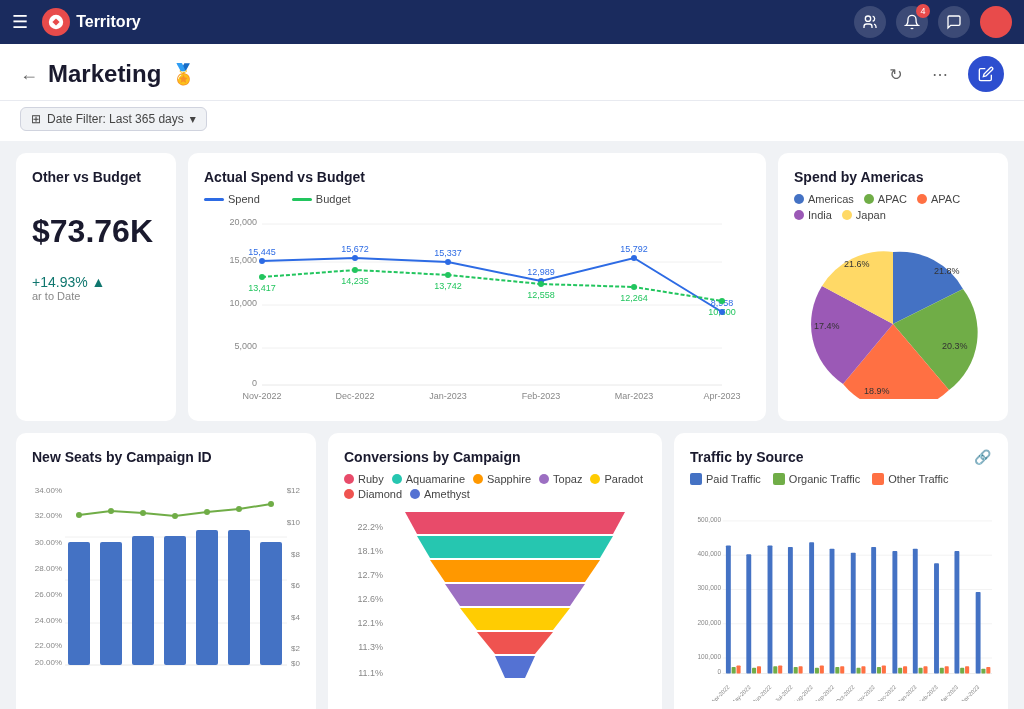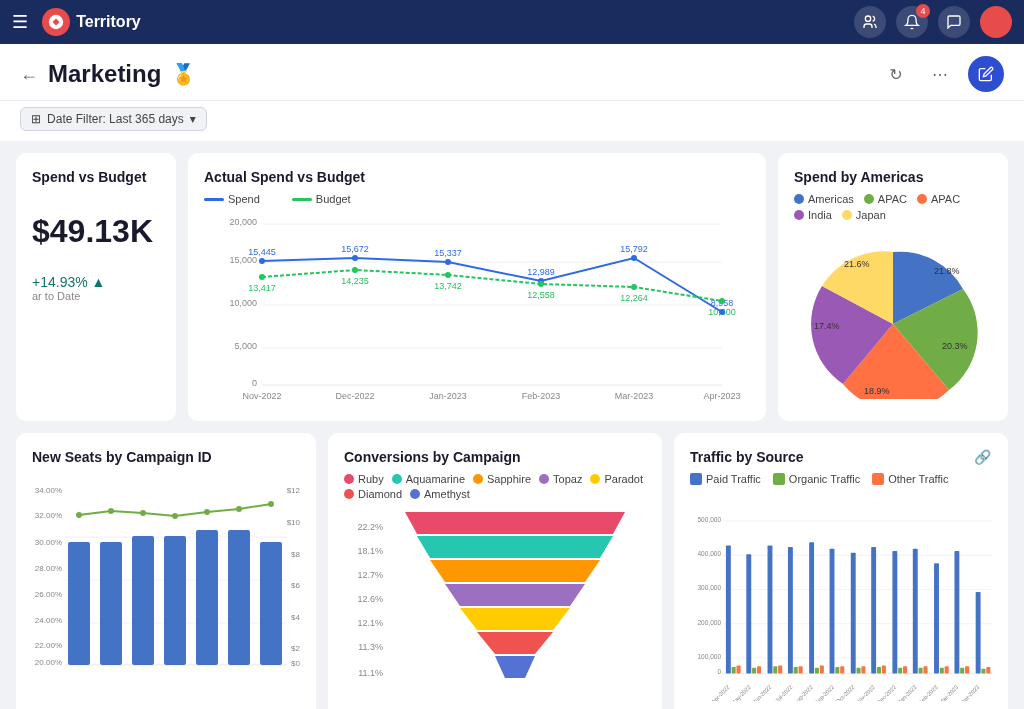--- a/index.html
+++ b/index.html
@@ -140,22 +140,22 @@
     <span>Date Filter: Last 365 days</span>
     <span>▾</span>
   </div>
 </div>
 
 <div class="dashboard">
 
   <div class="row">
 
     <div class="card spend-card">
-      <div class="card-title">Spend vs Budget</div>
-      <div class="spend-value">$49.13K</div>
+      <div class="card-title">Other vs Budget</div>
+      <div class="spend-value">$73.76K</div>
       <div class="spend-change">+14.93% ▲</div>
       <div class="spend-label">ar to Date</div>
     </div>
 
     <div class="card line-chart-card">
       <div class="card-title">Actual Spend vs Budget</div>
       <div class="chart-legend">
         <div class="legend-item">
           <div class="legend-dot" style="background:#2d6be4;"></div>
           <span>Spend</span>

